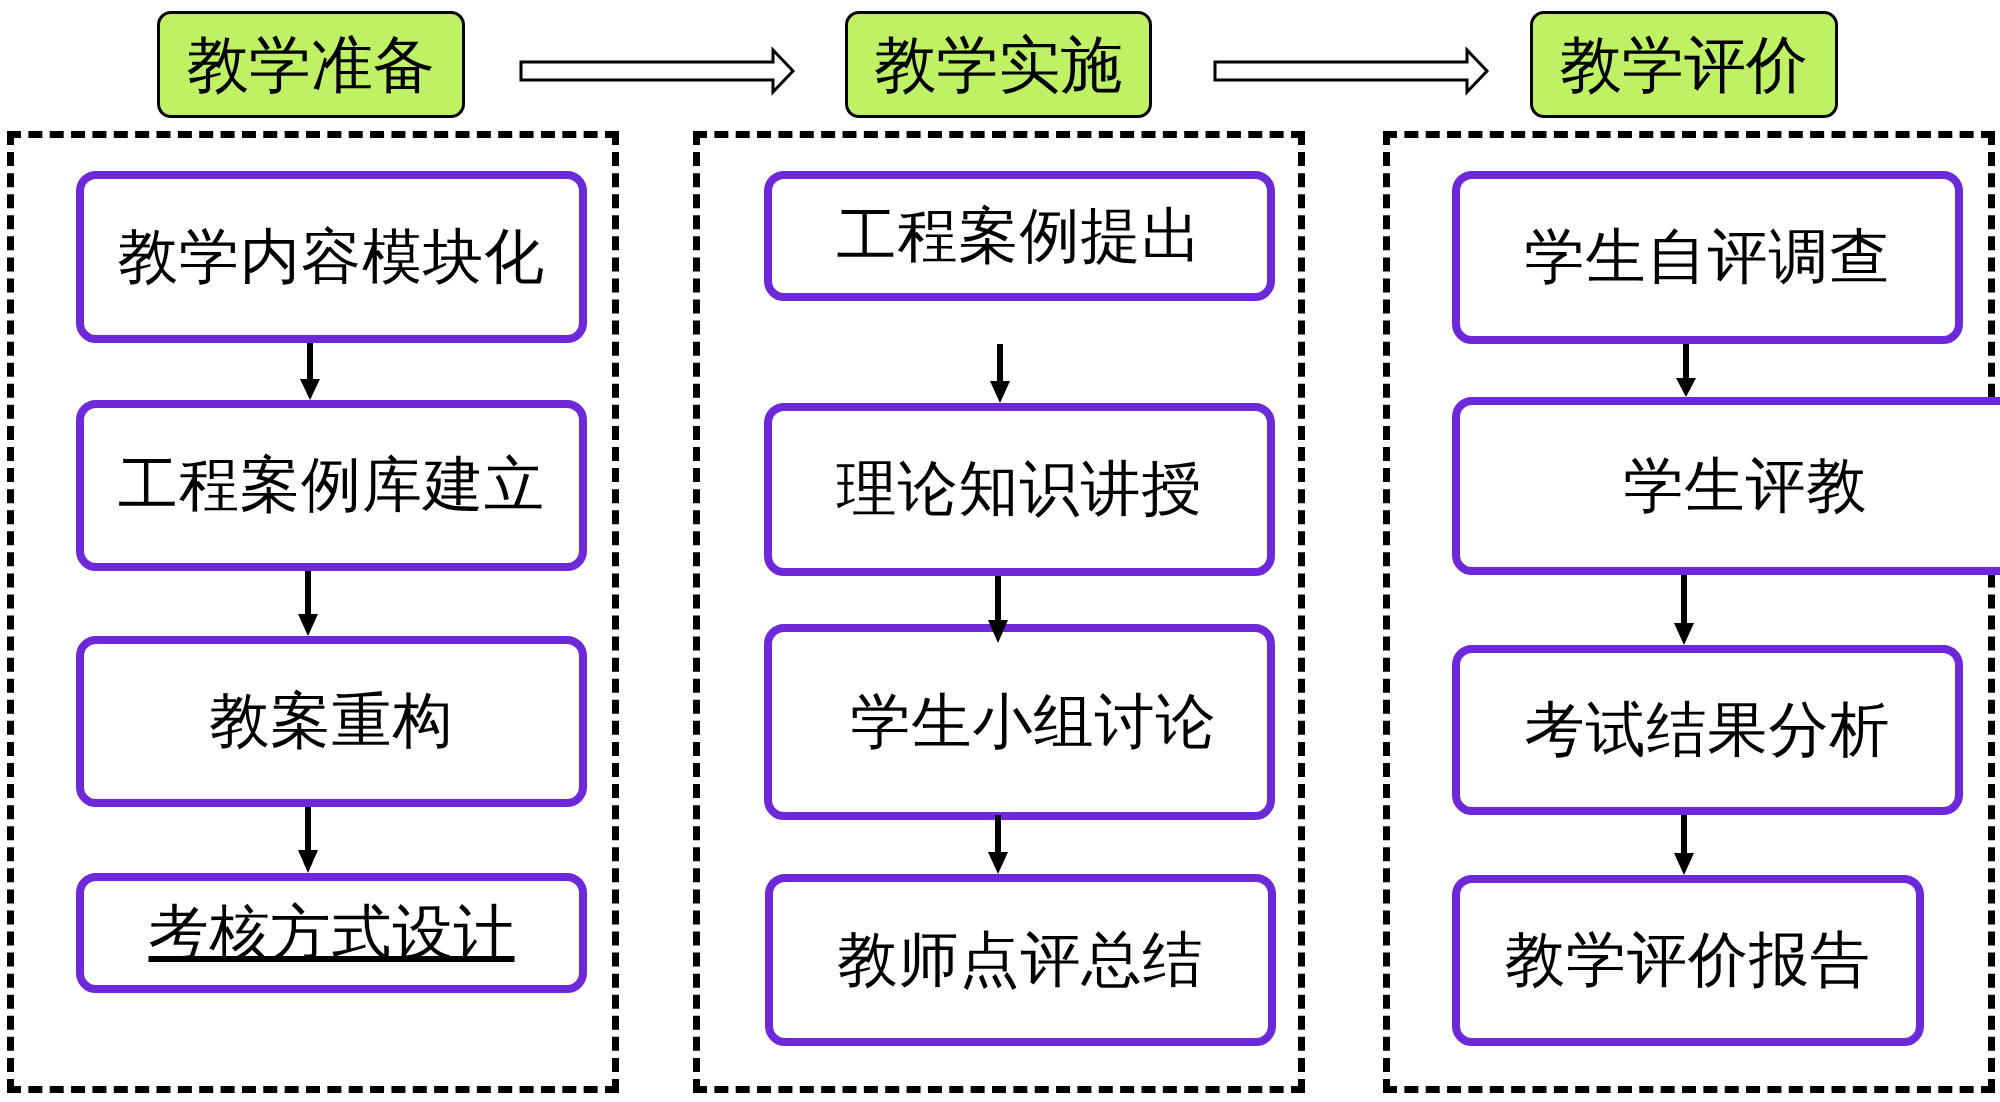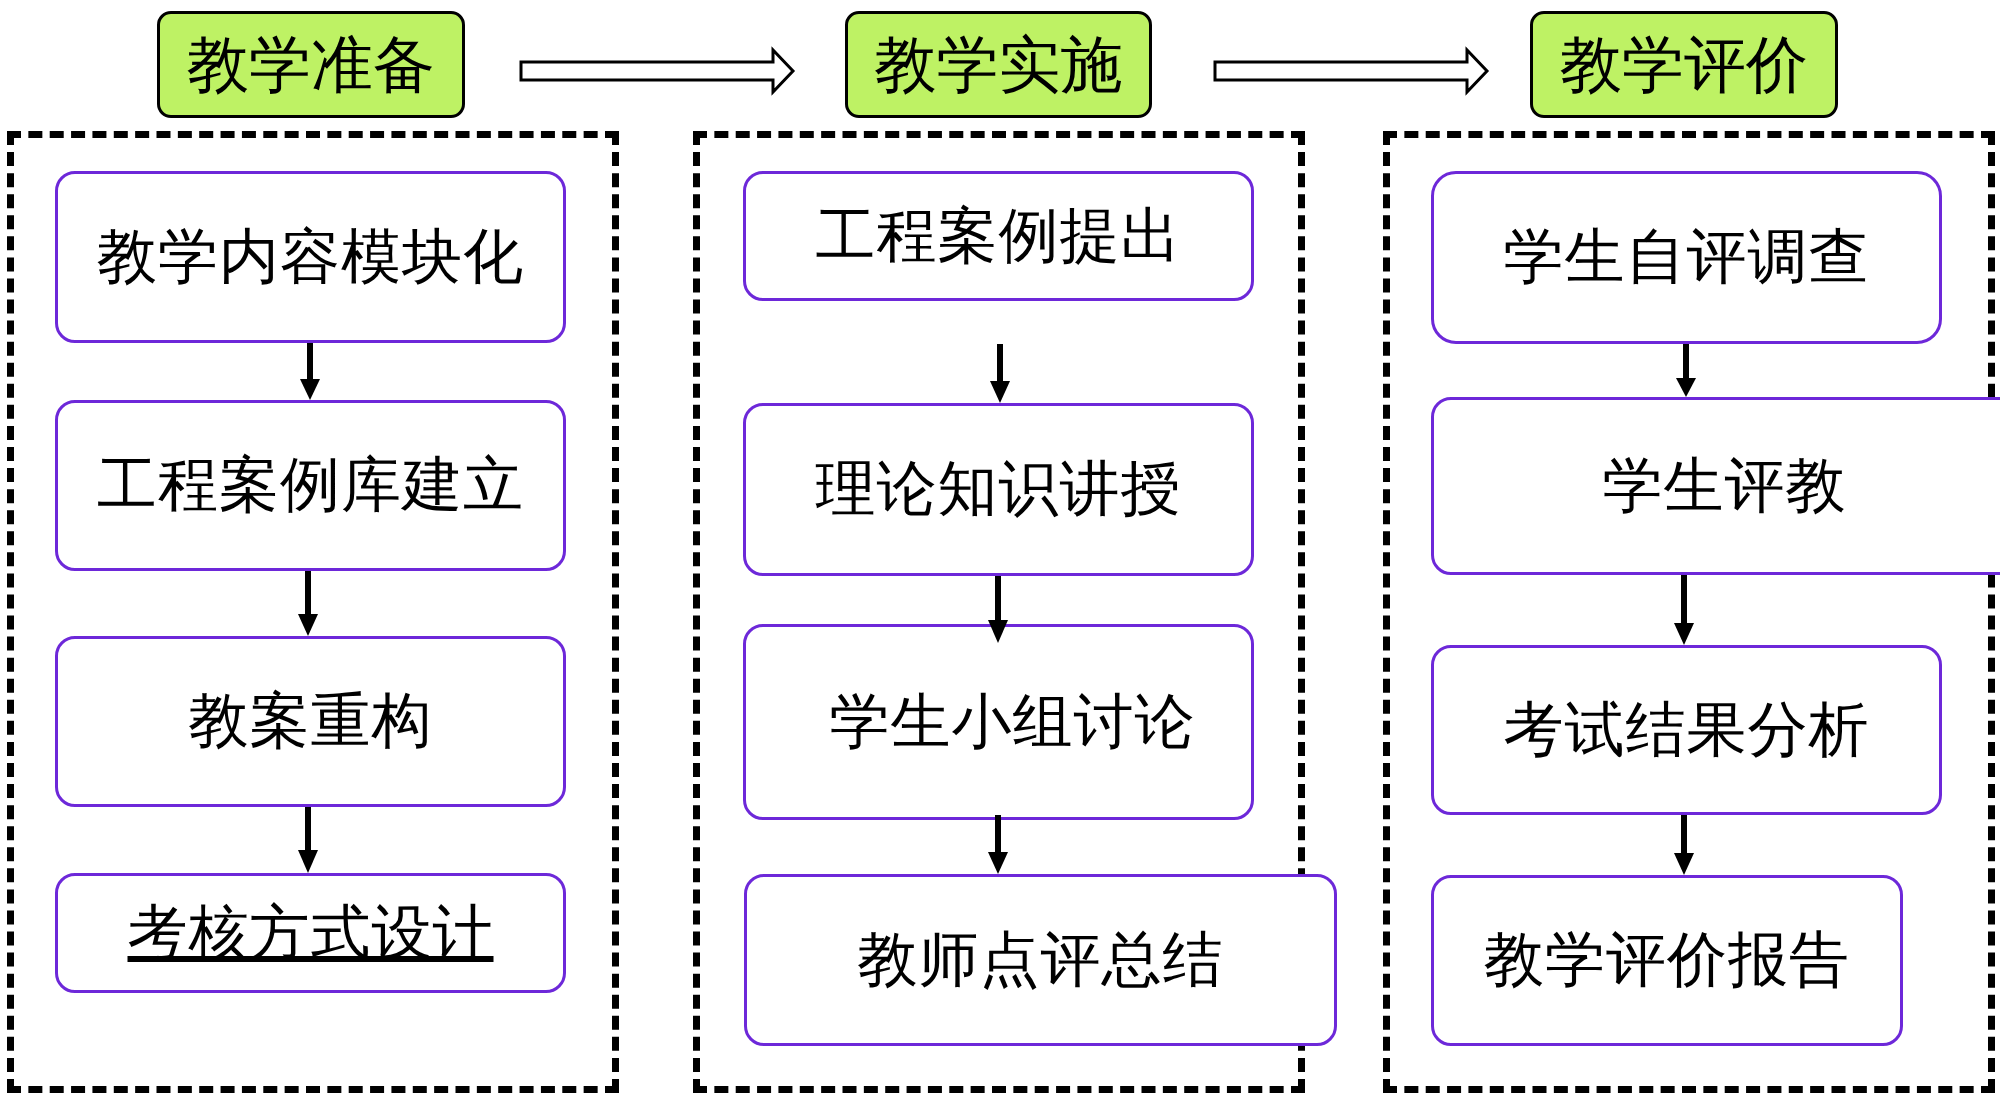--- a/index.html
+++ b/index.html
@@ -3,23 +3,23 @@
 <meta charset="utf-8">
 <style>
   html, body { margin:0; padding:0; background:#ffffff; }
   body { width:2000px; height:1102px; position:relative; overflow:hidden;
          font-family: "DejaVu Serif", "Liberation Serif", serif; color:#000; }
   .header { position:absolute; top:11px; height:107px; border:3px solid #000; border-radius:14px;
             box-sizing:border-box; display:flex; align-items:center; justify-content:center;
             font-size:62px; background:#bef264; }
   .group { position:absolute; top:131px; height:962px; box-sizing:border-box;
            border:7px dashed #000; }
-  .step { position:absolute; box-sizing:border-box; border:3px solid #6d28d9; border-radius:20px;
+  .step { position:absolute; box-sizing:border-box; border:8px solid #6d28d9; border-radius:20px;
           display:flex; align-items:center; justify-content:center; font-size:60px; background:#fff;
-          letter-spacing:1px; }
+          letter-spacing:1px;margin-left:21px; }
   svg.overlay { position:absolute; left:0; top:0; width:2000px; height:1102px; pointer-events:none; }
 </style>
 </head>
 <body>
 
 <div class="header" style="left:157px; width:308px;">教学准备</div>
 <div class="header" style="left:845px; width:307px;">教学实施</div>
 <div class="header" style="left:1530px; width:308px;">教学评价</div>
 
 <div class="group" style="left:7px; width:612px;"></div>
@@ -27,23 +27,23 @@
 <div class="group" style="left:1383px; width:612px;"></div>
 
 <div class="step" style="left:55px; top:171px; width:511px; height:172px;">教学内容模块化</div>
 <div class="step" style="left:55px; top:400px; width:511px; height:171px;">工程案例库建立</div>
 <div class="step" style="left:55px; top:636px; width:511px; height:171px;">教案重构</div>
 <div class="step" style="left:55px; top:873px; width:511px; height:120px;text-decoration:underline;">考核方式设计</div>
 
 <div class="step" style="left:743px; top:171px; width:511px; height:130px;">工程案例提出</div>
 <div class="step" style="left:743px; top:403px; width:511px; height:173px;text-align:right;">理论知识讲授</div>
 <div class="step" style="left:743px; top:624px; width:511px; height:196px;padding-left:28px;">学生小组讨论</div>
-<div class="step" style="left:744px; top:874px; width:593px; height:172px;">教师点评总结</div>
+<div class="step" style="left:744px; top:874px; width:511px; height:172px;">教师点评总结</div>
 
-<div class="step" style="left:1431px; top:171px; width:511px; height:173px;border-radius:25px;">学生自评调查</div>
+<div class="step" style="left:1431px; top:171px; width:511px; height:173px;">学生自评调查</div>
 <div class="step" style="left:1431px; top:397px; width:587px; height:178px;">学生评教</div>
 
 <div class="step" style="left:1431px; top:645px; width:511px; height:170px;">考试结果分析</div>
 <div class="step" style="left:1431px; top:875px; width:472px; height:171px;">教学评价报告</div>
 
 <svg class="overlay" viewBox="0 0 2000 1102">
   <defs>
     <marker id="ah" markerWidth="10" markerHeight="10" refX="5" refY="9" orient="auto" markerUnits="userSpaceOnUse"></marker>
   </defs>
 

